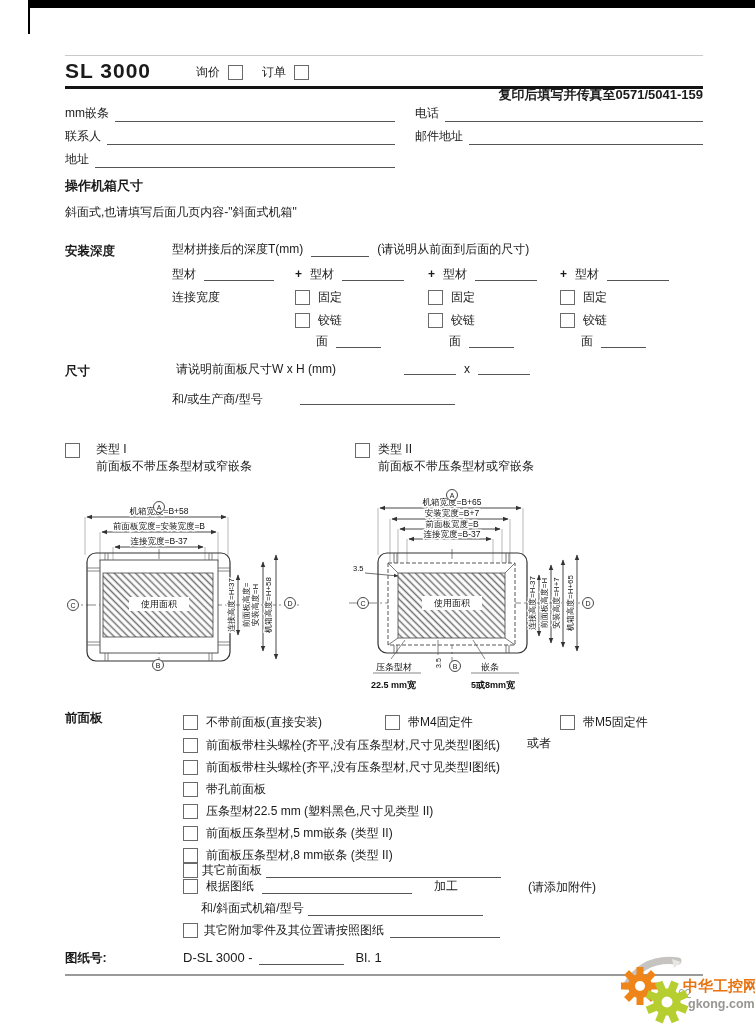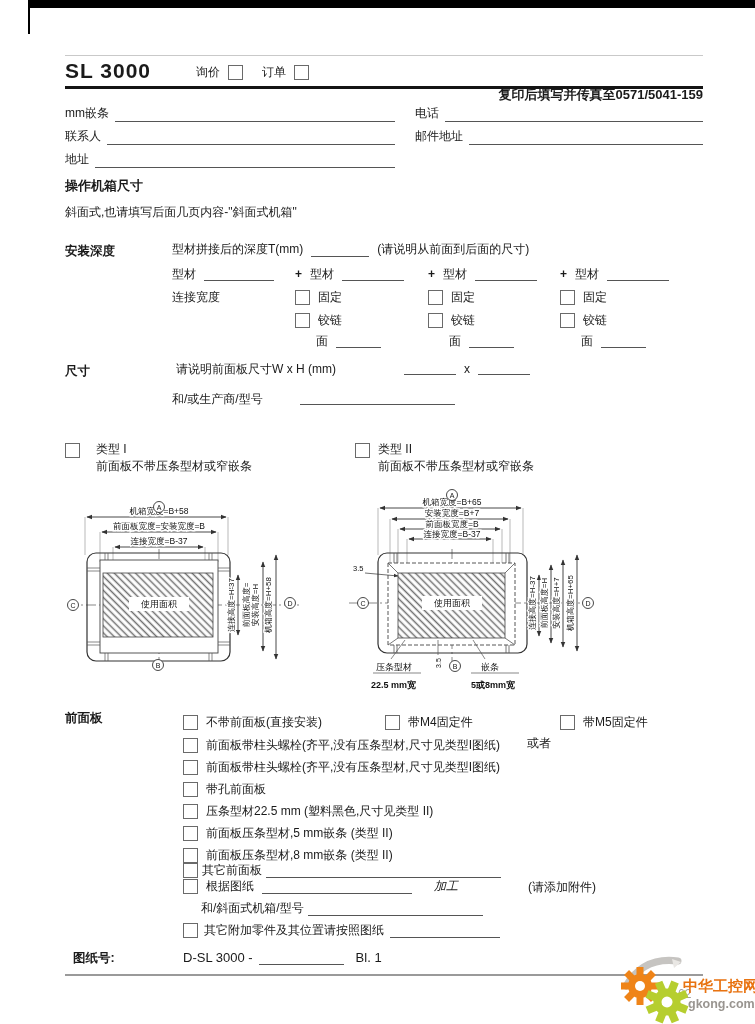--- a/index.html
+++ b/index.html
@@ -387,36 +387,36 @@
     <div class="crow abs" style="left:0;top:154px;gap:4px;">
       <span class="cb"></span>
       <span>其它前面板</span>
       <span class="ln" style="width:235px;"></span>
     </div>
     <div class="abs" style="left:0;top:170px;width:560px;height:18px;">
       <span class="crow abs" style="left:0;top:0;">
         <span class="cb"></span>
         <span>根据图纸</span>
         <span class="ln" style="width:150px;"></span>
-        <span style="margin-left:14px;font-style:italic;">加工</span>
+        <span style="margin-left:14px;">加工</span>
       </span>
       <span class="abs" style="left:345px;top:1px;">(请添加附件)</span>
     </div>
     <div class="crow abs" style="left:18px;top:192px;gap:4px;">
       <span>和/斜面式机箱/型号</span>
       <span class="ln" style="width:175px;"></span>
     </div>
     <div class="crow abs" style="left:0;top:214px;gap:6px;">
       <span class="cb"></span>
       <span>其它附加零件及其位置请按照图纸</span>
       <span class="ln" style="width:110px;"></span>
     </div>
   </div>
 
-  <div class="abs b" style="left:65px;top:950px;font-size:12.5px;margin-left:8px;">图纸号:</div>
+  <div class="abs b" style="left:65px;top:950px;font-size:12.5px;">图纸号:</div>
   <div class="abs crow" style="left:183px;top:950px;gap:6px;">
     <span style="font-size:13px;">D-SL 3000 -</span>
     <span class="ln" style="width:85px;"></span>
     <span style="font-size:13px;margin-left:6px;">Bl. 1</span>
   </div>
   <div class="abs" style="left:65px;top:974px;width:638px;height:2px;background:#9a9a9a;"></div>
 
   <div class="abs" style="left:678px;top:987px;color:#9f9f9f;font-size:12px;z-index:1;">62</div>
 
   <div class="abs" style="left:610px;top:950px;width:145px;height:74px;z-index:2;">

